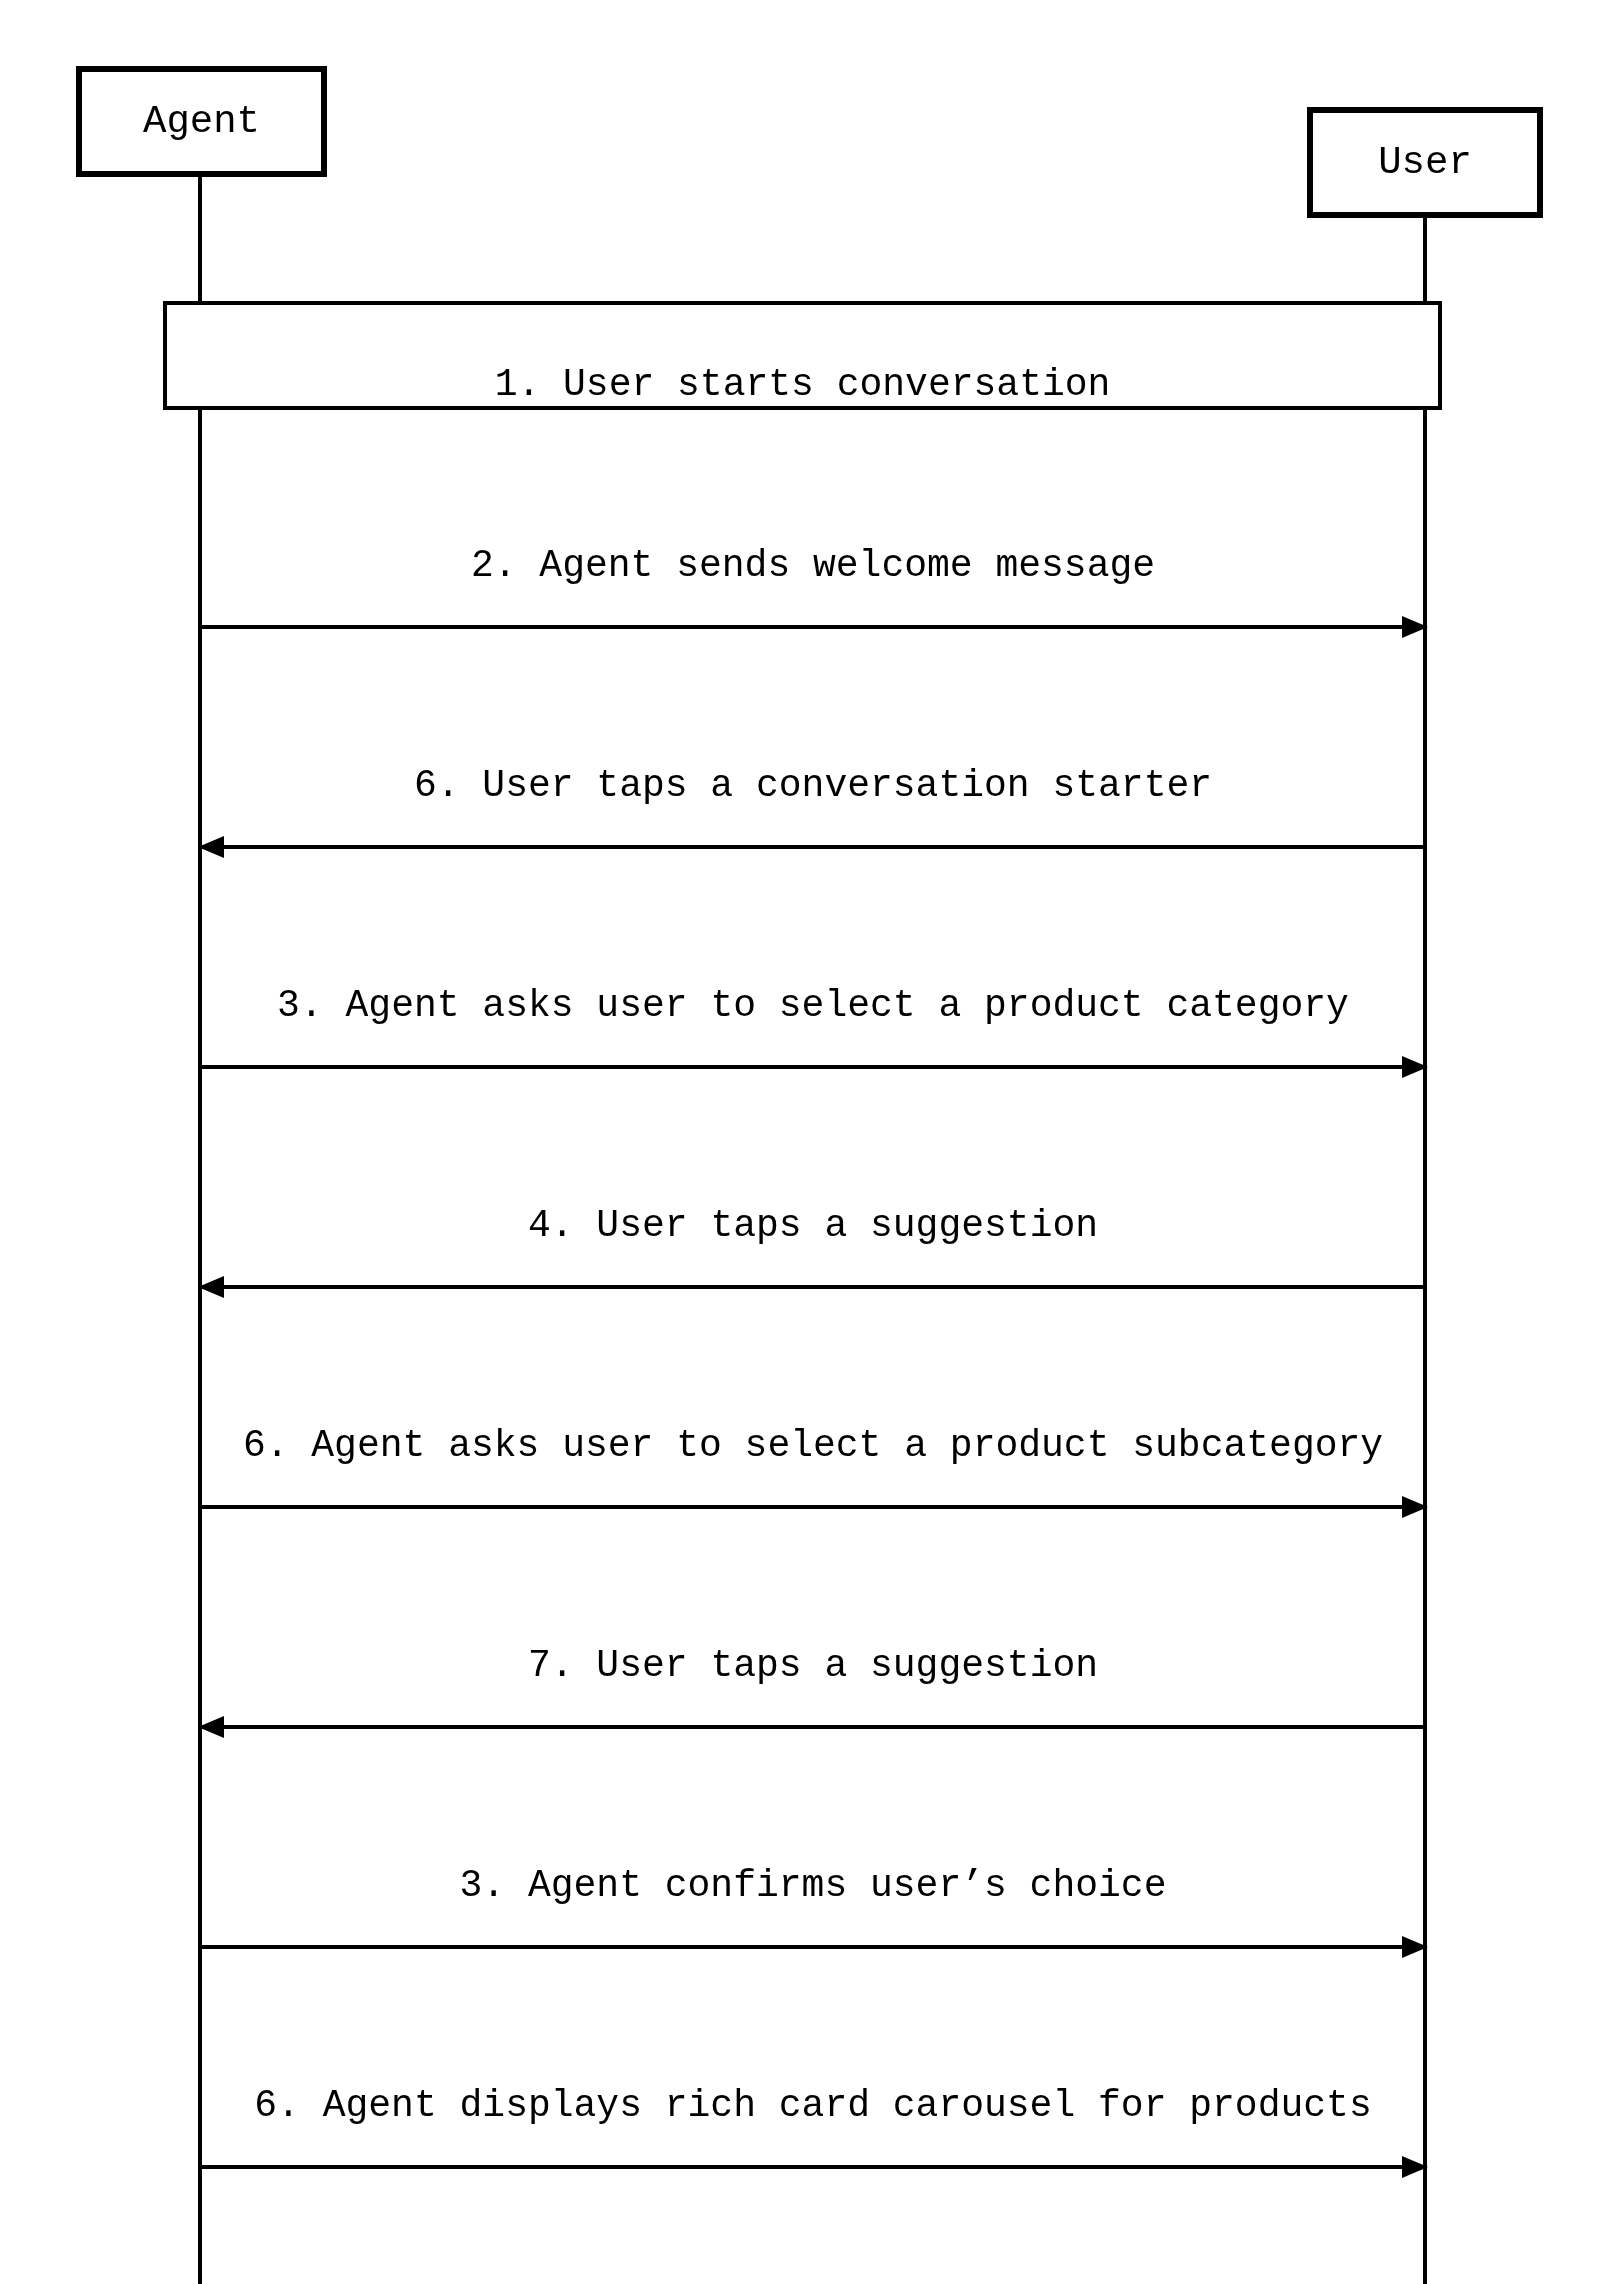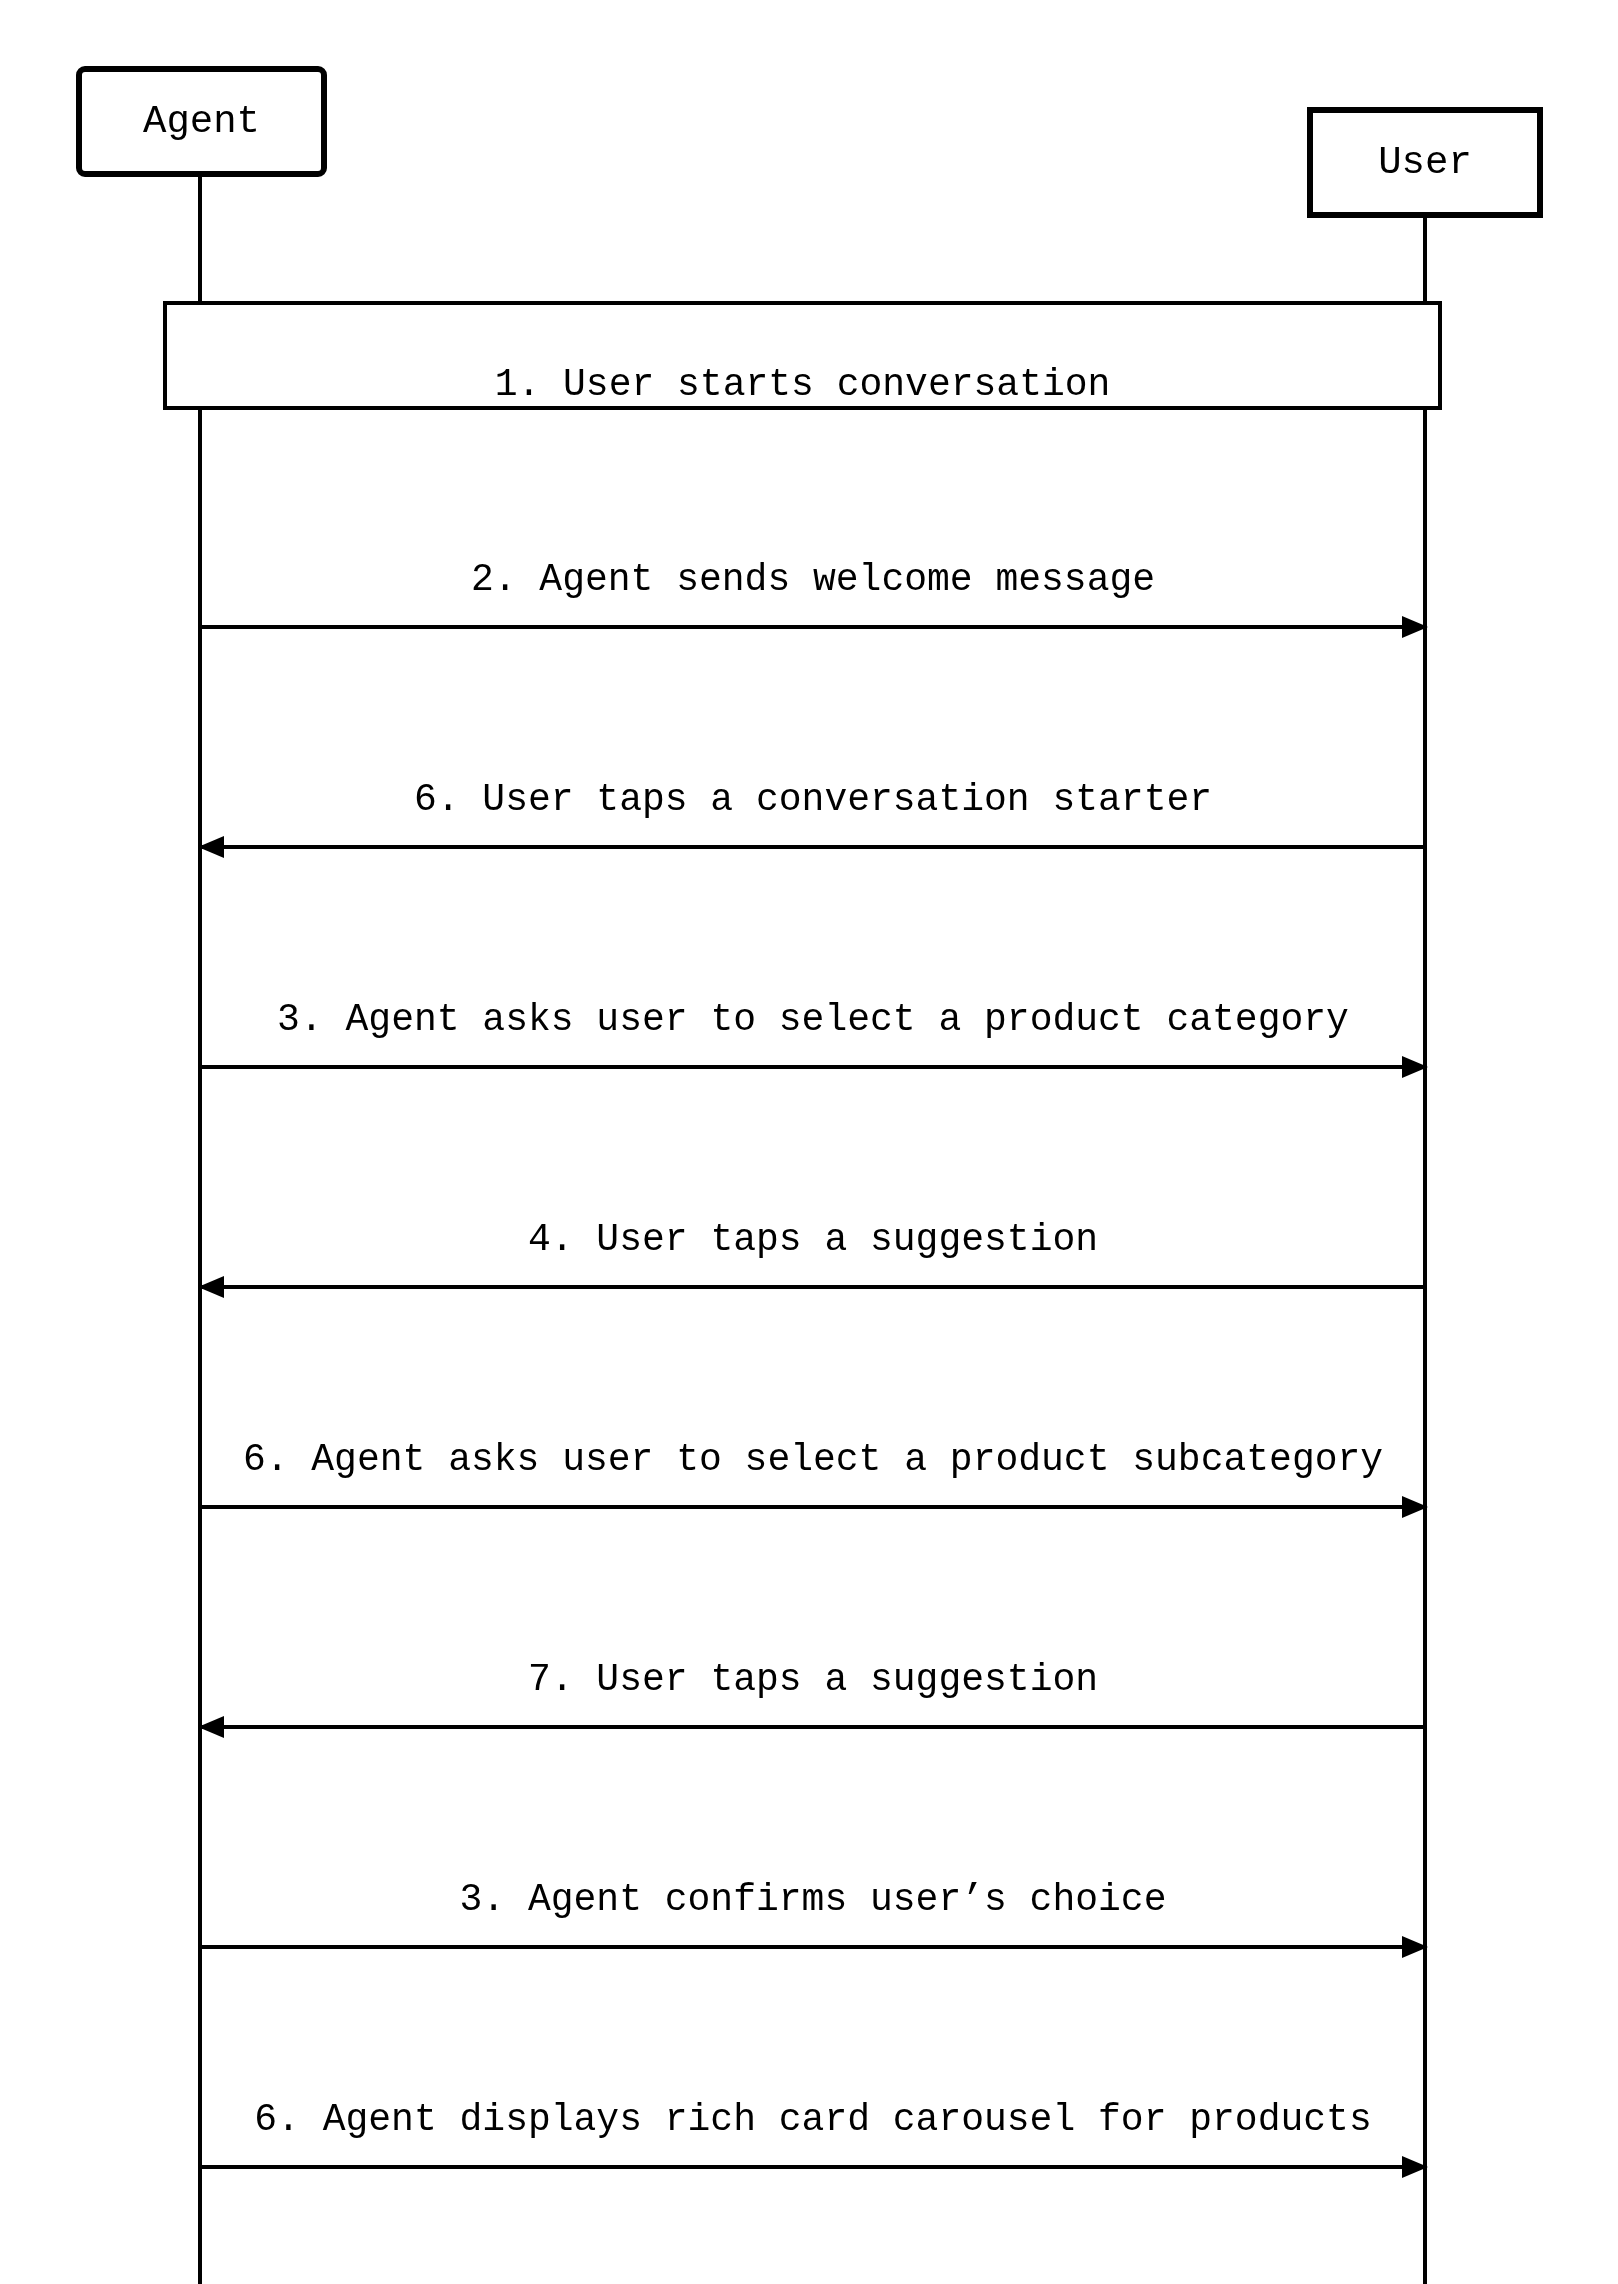--- a/index.html
+++ b/index.html
@@ -31,21 +31,21 @@
     position: absolute;
     box-sizing: border-box;
     border: 6.4px solid #000000;
     background: #ffffff;
     display: flex;
     align-items: center;
     justify-content: center;
     font-size: 39px;
     height: 111px;
   }
-  .actor-box.agent { left: 76px;  width: 251px; border-radius: 9px; }
+  .actor-box.agent { left: 76px;  width: 251px; }
   .actor-box.user  { left: 1307px; width: 236px; margin-top: 41px; }
   .actor-box.top    { top: 66px; }
 
   .note-banner {
     position: absolute;
     left: 163px;
     top: 301px;
     width: 1279px;
     height: 109px;
     box-sizing: border-box;
@@ -63,21 +63,21 @@
     left: 200px;
     width: 1226px;
     height: 0;
     top: var(--y);
     z-index: 1;
   }
   .msg-label {
     position: absolute;
     left: -55px;
     right: -55px;
-    bottom: 23px;
+    bottom: 37px;
     text-align: center;
     font-size: 38px;
     line-height: 48px;
     white-space: nowrap;
   }
   .msg-line {
     position: absolute;
     left: 0;
     width: 100%;
     top: -1.8px;

